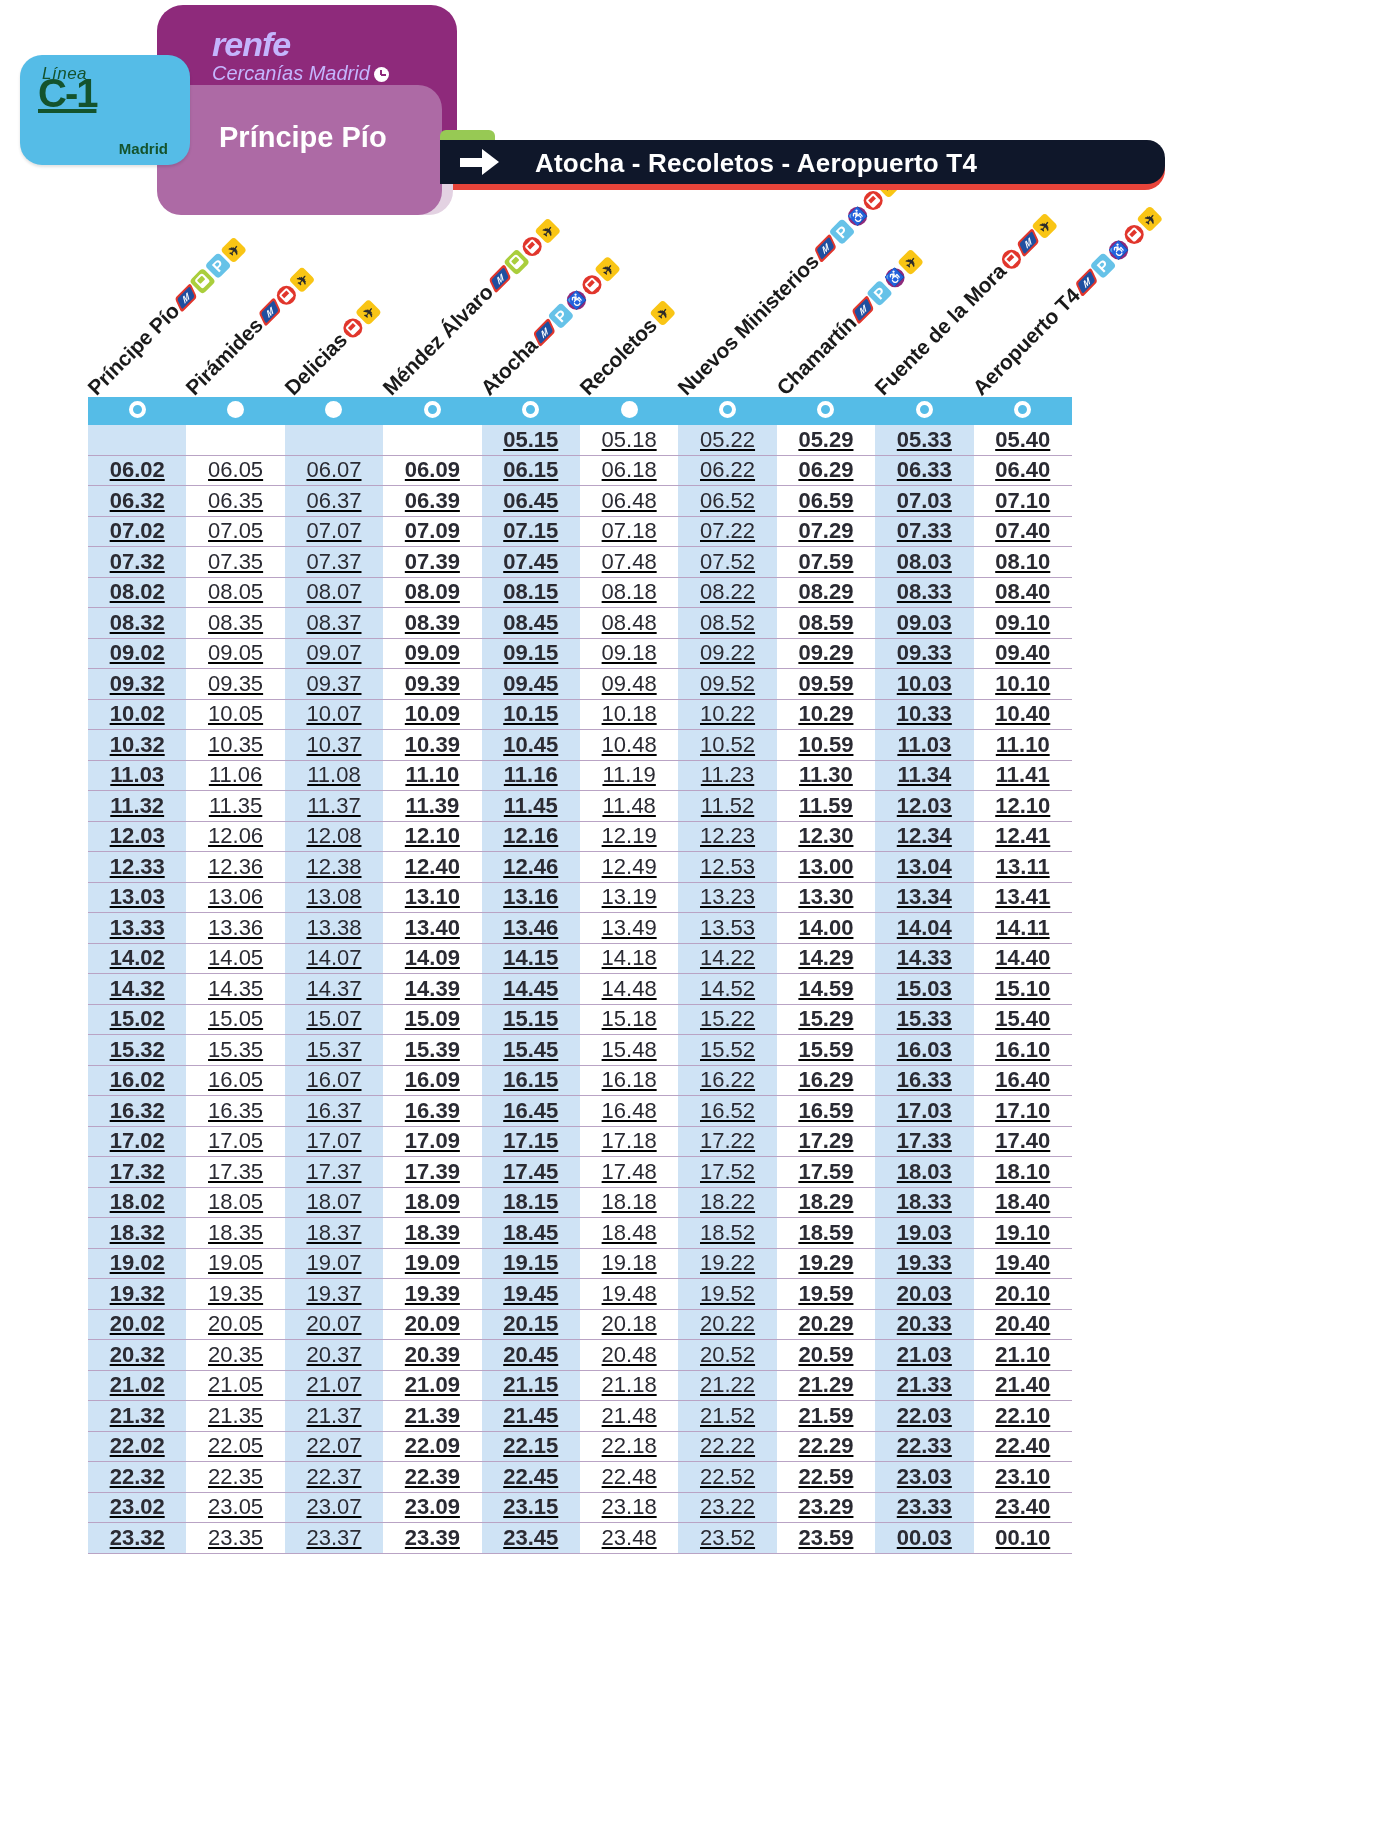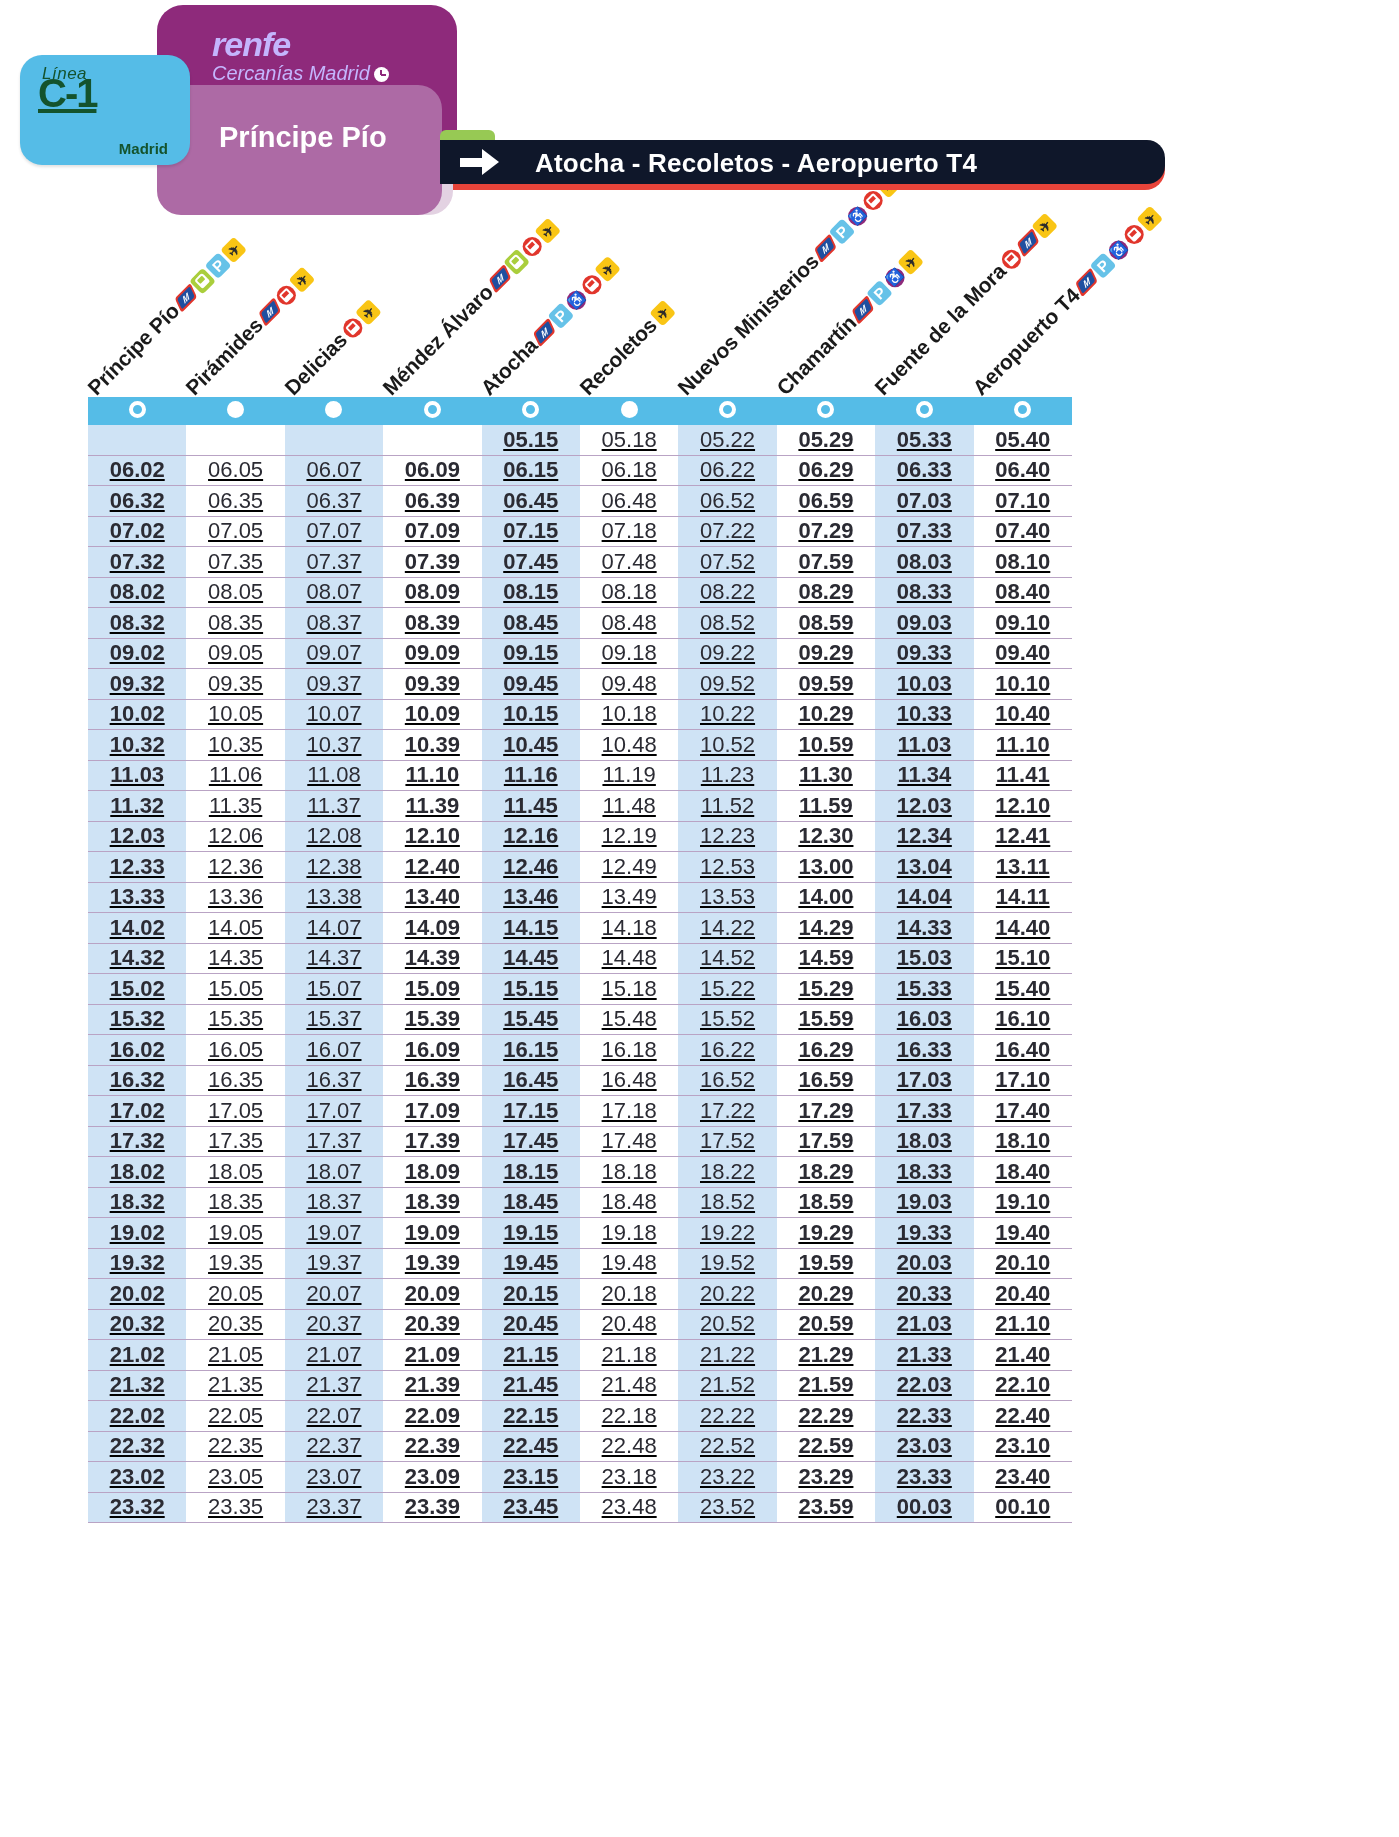--- a/index.html
+++ b/index.html
@@ -504,20 +504,32 @@
           <td class="shade">12.38</td>
           <td class="plain bold">12.40</td>
           <td class="shade bold">12.46</td>
           <td class="plain">12.49</td>
           <td class="shade">12.53</td>
           <td class="plain bold">13.00</td>
           <td class="shade bold">13.04</td>
           <td class="plain bold">13.11</td>
         </tr>
         <tr>
+          <td class="shade bold">13.03</td>
+          <td class="plain">13.06</td>
+          <td class="shade">13.08</td>
+          <td class="plain bold">13.10</td>
+          <td class="shade bold">13.16</td>
+          <td class="plain">13.19</td>
+          <td class="shade">13.23</td>
+          <td class="plain bold">13.30</td>
+          <td class="shade bold">13.34</td>
+          <td class="plain bold">13.41</td>
+        </tr>
+        <tr>
           <td class="shade bold">13.33</td>
           <td class="plain">13.36</td>
           <td class="shade">13.38</td>
           <td class="plain bold">13.40</td>
           <td class="shade bold">13.46</td>
           <td class="plain">13.49</td>
           <td class="shade">13.53</td>
           <td class="plain bold">14.00</td>
           <td class="shade bold">14.04</td>
           <td class="plain bold">14.11</td>

